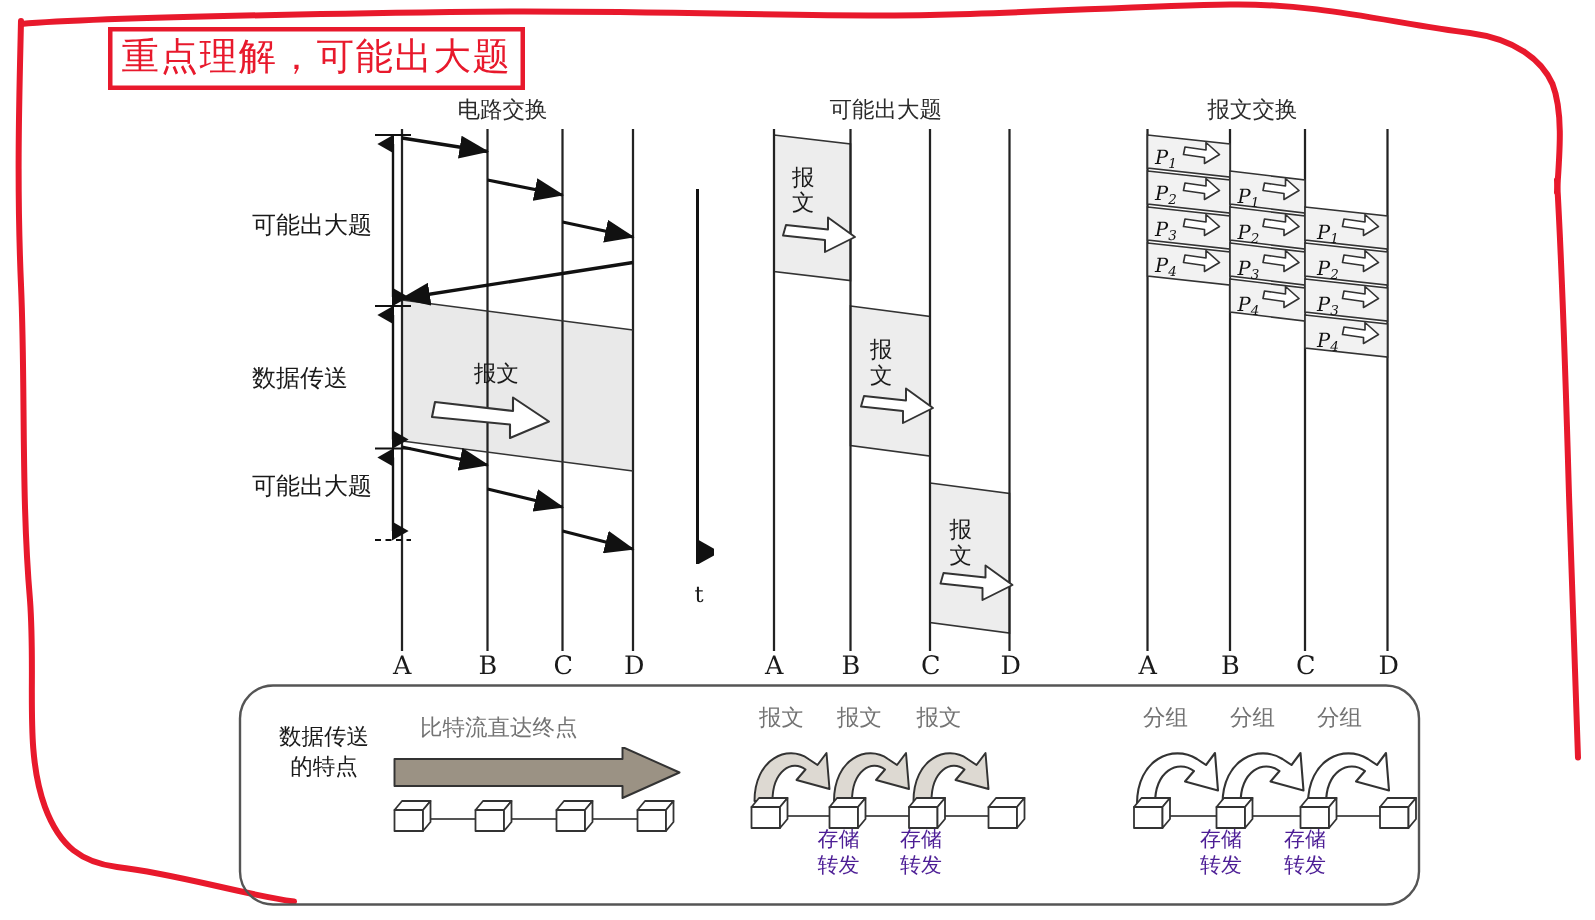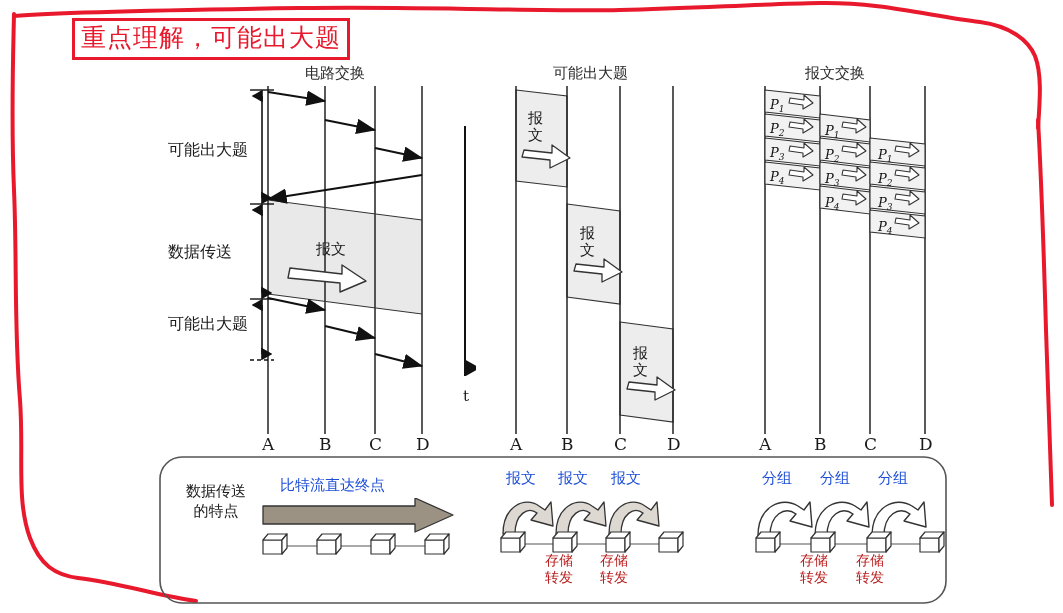--- a/index.html
+++ b/index.html
@@ -21,22 +21,22 @@
   .hl-text{
     font-size:25px;line-height:30px;color:#e8192c;white-space:nowrap;
     letter-spacing:1px;font-weight:500;
   }
   .panel-title{font-size:15px;color:#2b2b2b;white-space:nowrap;}
   .node-label{font-size:17px;color:#1a1a1a;font-family:"DejaVu Serif","Liberation Serif",serif;}
   .phase-label{font-size:16px;color:#1a1a1a;white-space:nowrap;}
   .msg-label{font-size:15px;color:#1a1a1a;}
   .taxis-label{font-size:15px;color:#1a1a1a;font-family:"DejaVu Serif","Liberation Serif",serif;}
   .feat-label{font-size:15px;line-height:20px;color:#1a1a1a;text-align:center;white-space:nowrap;}
-  .sf-label{font-size:14px;line-height:17px;color:#b91c1c;text-align:center;white-space:nowrap;}
-  .cap-label{font-size:15px;color:#1d4ed8;white-space:nowrap;}
+  .sf-label{font-size:14px;line-height:17px;color:#4c1d95;text-align:center;white-space:nowrap;}
+  .cap-label{font-size:15px;color:#737373;white-space:nowrap;}
 </style>
 </head>
 <body>
 
 <div id="root">
 
   <svg class="abs" style="left:0;top:0;" width="1063" height="613" viewBox="0 0 1063 613">
     <path d="M14,14 C13,60 11,120 14,190 C17,258 14,330 20,400
              C24,455 16,500 30,538 C40,565 55,575 78,578
              C120,583 160,596 196,601" fill="none" stroke="#e8192c" stroke-width="4" stroke-linecap="round"></path>

